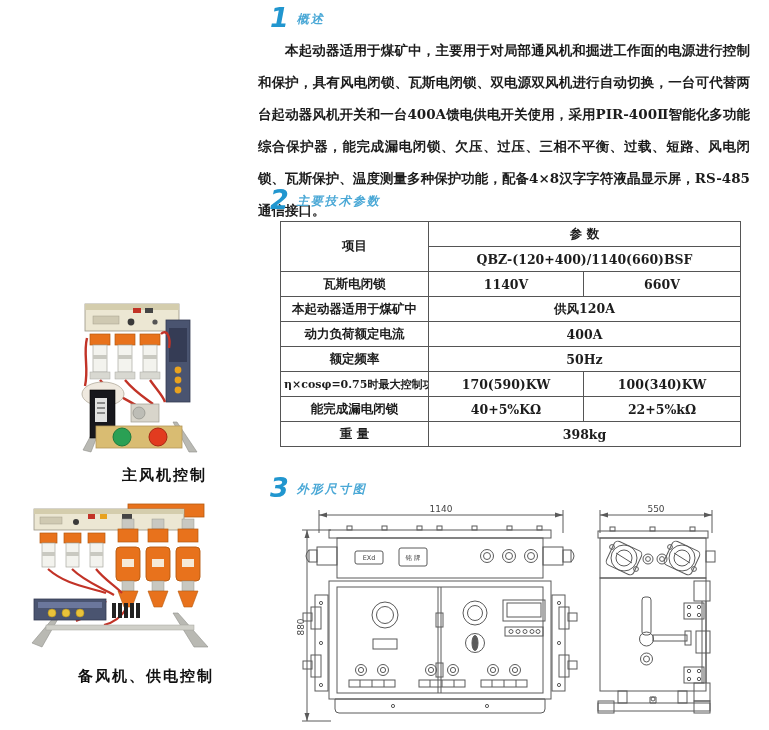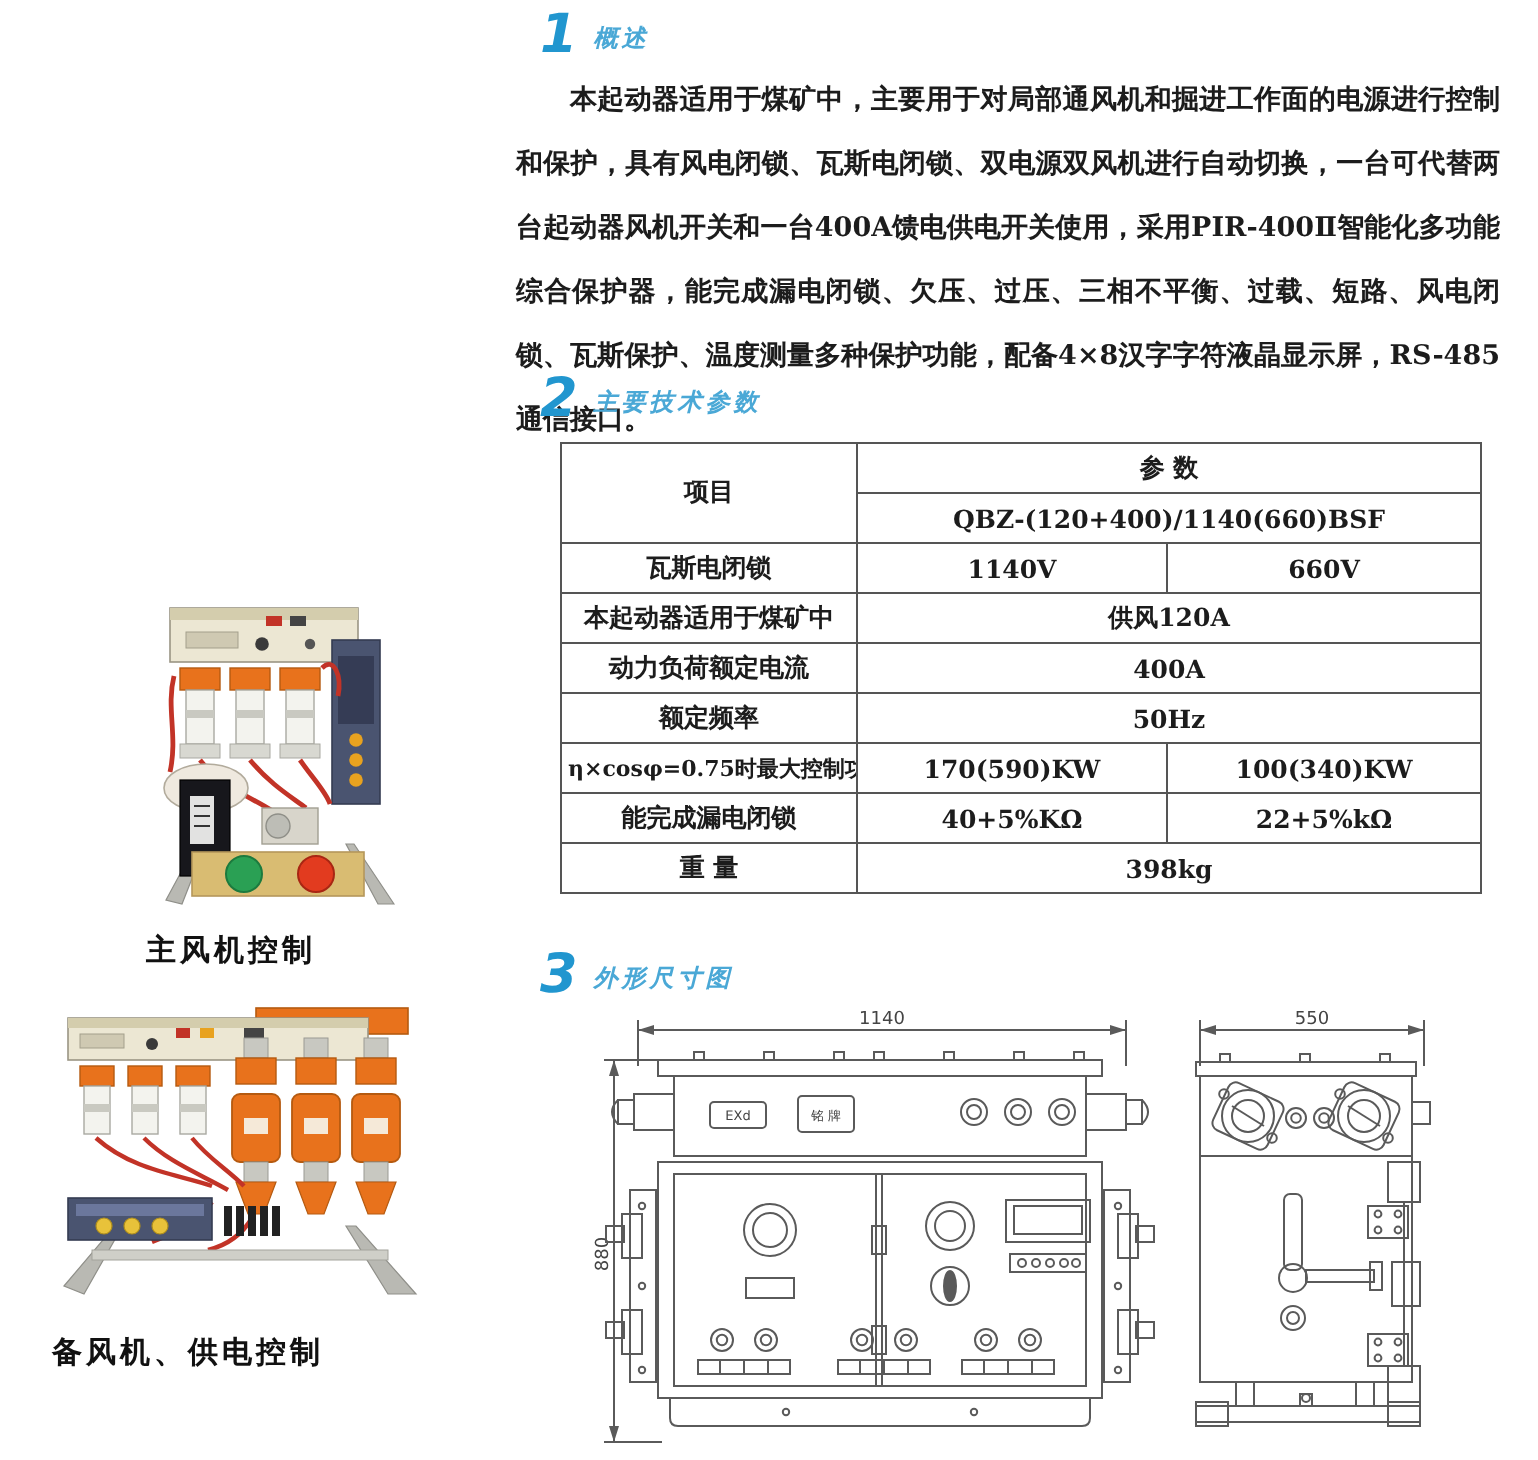--- a/index.html
+++ b/index.html
@@ -18,21 +18,21 @@
             line-height:32px;text-align:justify;text-indent:2em;font-weight:600;}
 
   
   .spec-table{position:absolute;left:280px;top:221px;width:460px;border-collapse:collapse;
               table-layout:fixed;}
   .spec-table th,.spec-table td{border:1.5px solid #555555;height:24px;font-size:12.5px;
               font-weight:600;text-align:center;padding:0 3px;background:#fff;
               font-family:"DejaVu Serif", serif;white-space:nowrap;overflow:hidden;}
 
   
-  .photo-block{position:absolute;text-align:left;}
+  .photo-block{position:absolute;text-align:right;}
   .photo-caption{font-size:15px;font-weight:bold;letter-spacing:2px;margin-top:2px;color:#111;}
 
   
   .drawing{position:absolute;}
   svg text{font-family:"DejaVu Sans", sans-serif;}
 </style>
 </head>
 <body>
 
 <div class="page">

